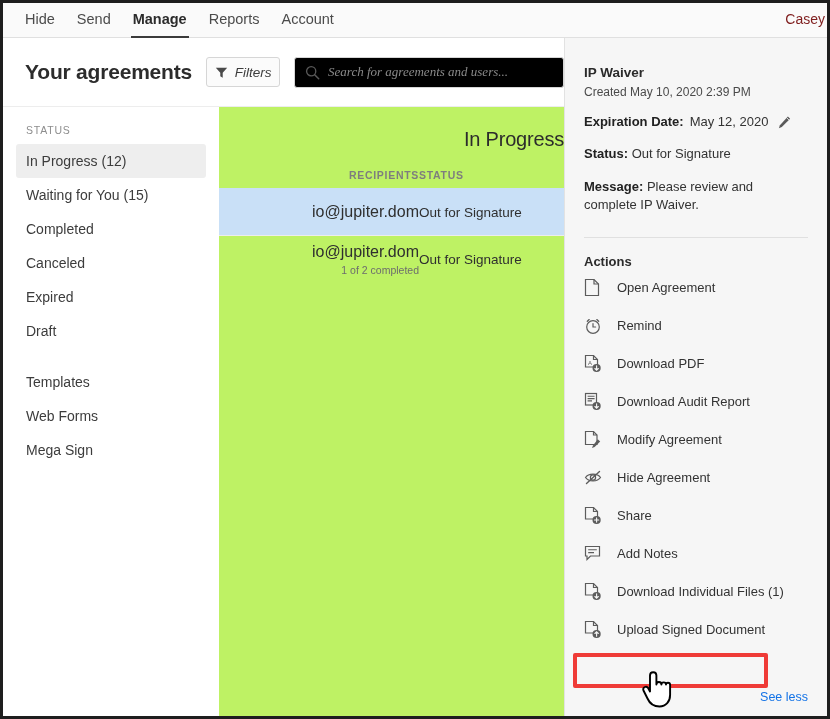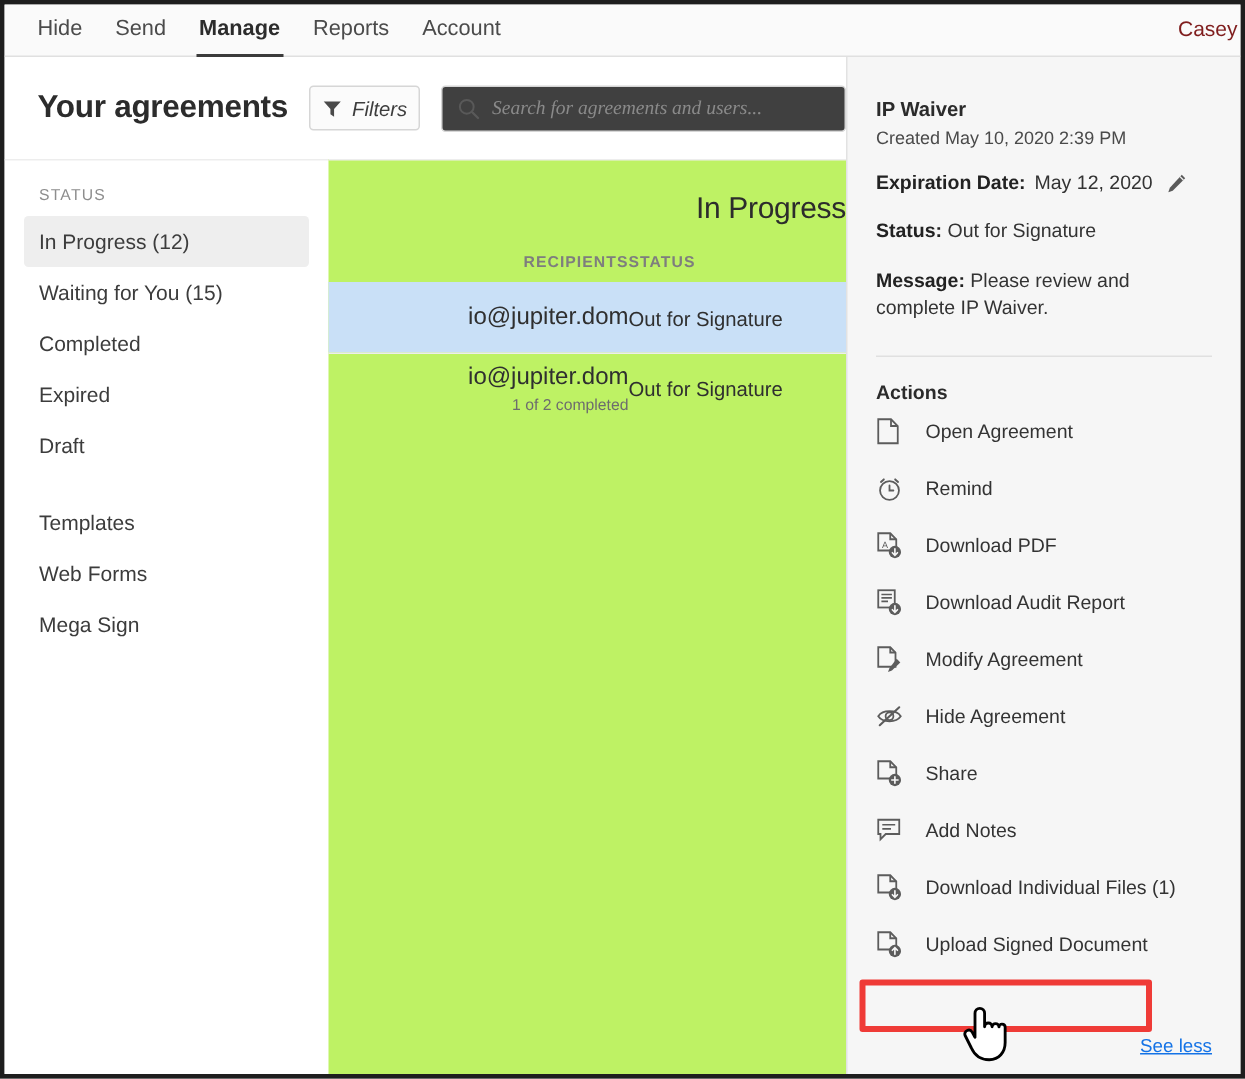--- a/index.html
+++ b/index.html
@@ -69,21 +69,21 @@
     font-size: 13.5px; color: #3d3d3d;
     cursor: pointer;
     font-style: italic;
   }
   #search-box {
     margin-left: 14px;
     height: 31px;
     width: 303px;
     border: 1px solid #d6d6d6;
     border-radius: 3px;
-    background: #404040;
+    background: #000000;
     display: flex; align-items: center;
     gap: 8px; padding: 0 10px;
     cursor: text;
   }
   #search-input-text {
     font-size: 13px; color: #8a8a8a;
     font-style: italic;
     font-family: "Liberation Serif", serif;
   }
 
@@ -196,21 +196,20 @@
     left: 570px; top: 650px;
     width: 195px; height: 35px;
     border: 4px solid #ef3b37;
     border-radius: 2px;
     pointer-events: none;
   }
   #see-less {
     position: absolute; right: 19px; bottom: 12px;
     font-size: 12.5px; color: #1473e6;
     cursor: pointer;
-    text-decoration: underline;
   }
   
   #cursor {
     position: absolute; left: 636px; top: 664px;
     width: 34px; height: 42px;
     pointer-events: none;
   }
   
   #clipped-bottom {
     position: absolute; left: 0; right: 0; bottom: -5px;
@@ -263,20 +262,23 @@
     <div class="sidebar-heading">STATUS</div>
 
     <div class="sidebar-item selected">
       <span>In Progress (12)</span>
     </div>
     <div class="sidebar-item">
       <span>Waiting for You (15)</span>
     </div>
     <div class="sidebar-item">
       <span>Completed</span>
+    </div>
+    <div class="sidebar-item">
+      <span>Canceled</span>
     </div>
     <div class="sidebar-item">
       <span>Expired</span>
     </div>
     <div class="sidebar-item">
       <span>Draft</span>
     </div>
 
     <div class="sidebar-gap"></div>
 

